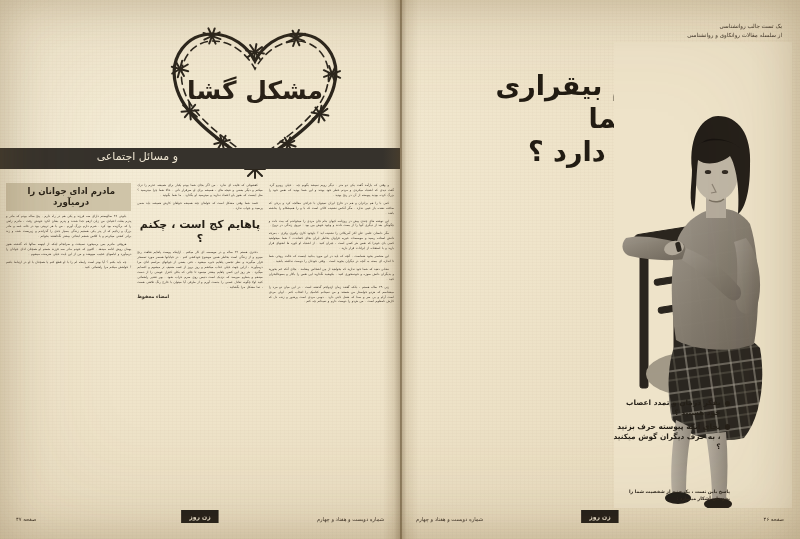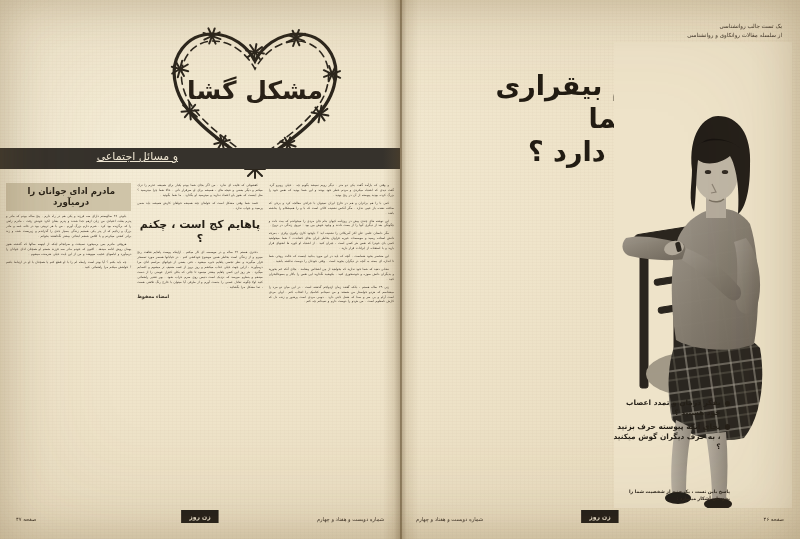--- a/index.html
+++ b/index.html
@@ -56,21 +56,21 @@
     font-size:25px;font-weight:bold;color:#2a2218;
     letter-spacing:1px;direction:rtl;
     transform:translateY(-6px);
   }
   .black-bar{
     position:absolute;left:0;top:148px;width:400px;height:21px;
     background:#36322c;
   }
   .black-bar-label{
     position:absolute;right:222px;top:150px;
-    color:#efe6d2;font-size:11px;direction:rtl;letter-spacing:.5px;text-decoration:underline;
+    color:#efe6d2;font-size:11px;direction:rtl;letter-spacing:.5px;
   }
 
   .cols{position:absolute;left:6px;top:183px;width:388px;height:318px;
         display:flex;gap:6px;direction:rtl;}
   .col{width:126px;position:relative;}
 
   .boxhead{
     background:#cfc4a8;border:0;padding:3px 4px 4px 9px;
     margin-bottom:3px;
   }

